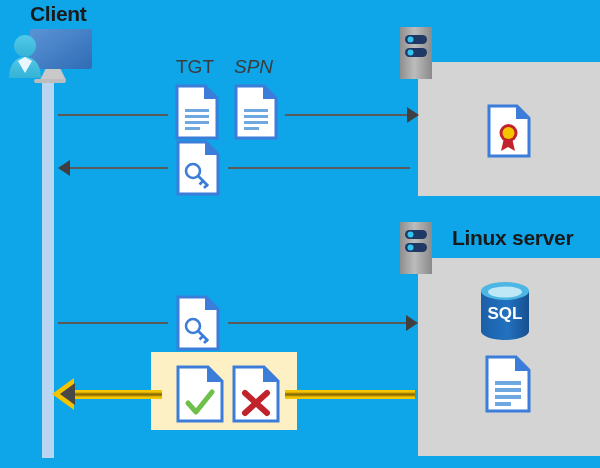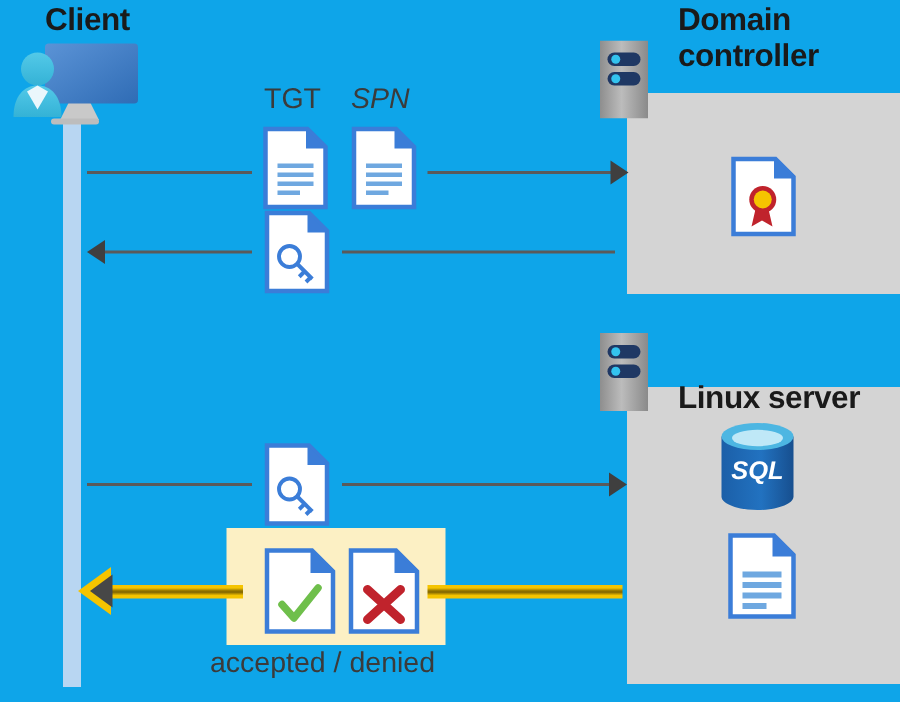--- a/index.html
+++ b/index.html
@@ -9,21 +9,21 @@
   .abs{position:absolute;}
 
   
   .title-bold{
     font-family:"Liberation Sans",sans-serif;
     font-weight:bold;color:#1a1a1a;
     line-height:1.12;
   }
   #client-title{left:30px;top:2px;font-size:21px;letter-spacing:-0.3px;}
   #dc-title{left:452px;top:2px;font-size:21px;width:140px;letter-spacing:-0.3px;}
-  #linux-title{left:452px;top:226px;font-size:21px;letter-spacing:-0.3px;margin-top:28px;}
+  #linux-title{left:452px;top:226px;font-size:21px;letter-spacing:-0.3px;}
 
   .plain-label{
     font-family:"Liberation Sans",sans-serif;
     color:#3b3b3b;font-size:19px;
   }
   #tgt-label{left:176px;top:56px;}
   #spn-label{left:234px;top:56px;font-style:italic;}
   #keytab-label{left:440px;top:417px;font-size:20px;color:#3b3b3b;}
   #verdict-label{left:140px;top:432px;font-size:19px;color:#3b3b3b;}
 
@@ -73,21 +73,21 @@
   
   .doc-ic{width:44px;height:56px;}
   #doc-tgt{left:175px;top:84px;}
   #doc-spn{left:234px;top:84px;}
   #doc-key1{left:176px;top:140px;}
   #doc-key2{left:176px;top:295px;}
   #doc-ok{left:176px;top:365px;width:48px;height:58px;}
   #doc-no{left:232px;top:365px;width:48px;height:58px;}
   #doc-cert{left:487px;top:104px;width:44px;height:54px;}
   #doc-keytab{left:485px;top:355px;width:46px;height:58px;}
-  #sql-ic{left:477px;top:281px;width:56px;height:60px;font-style:italic;}
+  #sql-ic{left:477px;top:281px;width:56px;height:60px;}
   #rack-dc{left:400px;top:27px;}
   #rack-lx{left:400px;top:222px;}
 </style>
 </head>
 <body>
 
 <div id="stage">
 
   <div class="abs panel" id="dc-panel"></div>
   <div class="abs panel" id="linux-panel"></div>
@@ -113,24 +113,20 @@
       <rect x="22" y="3" width="62" height="40" rx="2.5" fill="url(#mon)"></rect>
 
       <circle cx="17" cy="20" r="11" fill="url(#per)"></circle>
       <path d="M1 52 c0 -14 7 -21 16 -21 c9 0 16 7 16 21 z" fill="url(#per)"></path>
       <path d="M17 31 l-7 4 l7 12 l7 -12 z" fill="#eaf7fc"></path>
     </svg>
   </div>
 
   <div class="abs title-bold" id="client-title">Client</div>
 
-  <div class="abs title-bold" id="dc-title">
-    <div>Domain</div>
-    <div>controller</div>
-  </div>
 
   <div class="abs title-bold" id="linux-title">Linux server</div>
 
   <div class="abs rack" id="rack-dc">
     <svg width="32" height="52" viewBox="0 0 32 52">
       <defs>
         <linearGradient id="rg" x1="0" y1="0" x2="1" y2="0">
           <stop offset="0%" stop-color="#8e8e8e"></stop>
             <stop offset="45%" stop-color="#bcbcbc"></stop>
           <stop offset="100%" stop-color="#8a8a8a"></stop>
@@ -271,15 +267,14 @@
       <path d="M31 2 l15 15 h-15 z" fill="#3b7dd8"></path>
       <path d="M13 28 l22 20 M35 28 l-22 20" fill="none" stroke="#c0232c" stroke-width="6" stroke-linecap="round"></path>
     </svg>
   </div>
 
   <div class="abs gold-bar" id="gold-a"></div>
   <div class="abs gold-bar" id="gold-b"></div>
   <div class="abs" id="gold-head"></div>
   <div class="abs" id="gold-head-in"></div>
 
-  <div class="abs plain-label" id="verdict-label">accepted / denied</div>
 
 </div>
 
 </body></html>

